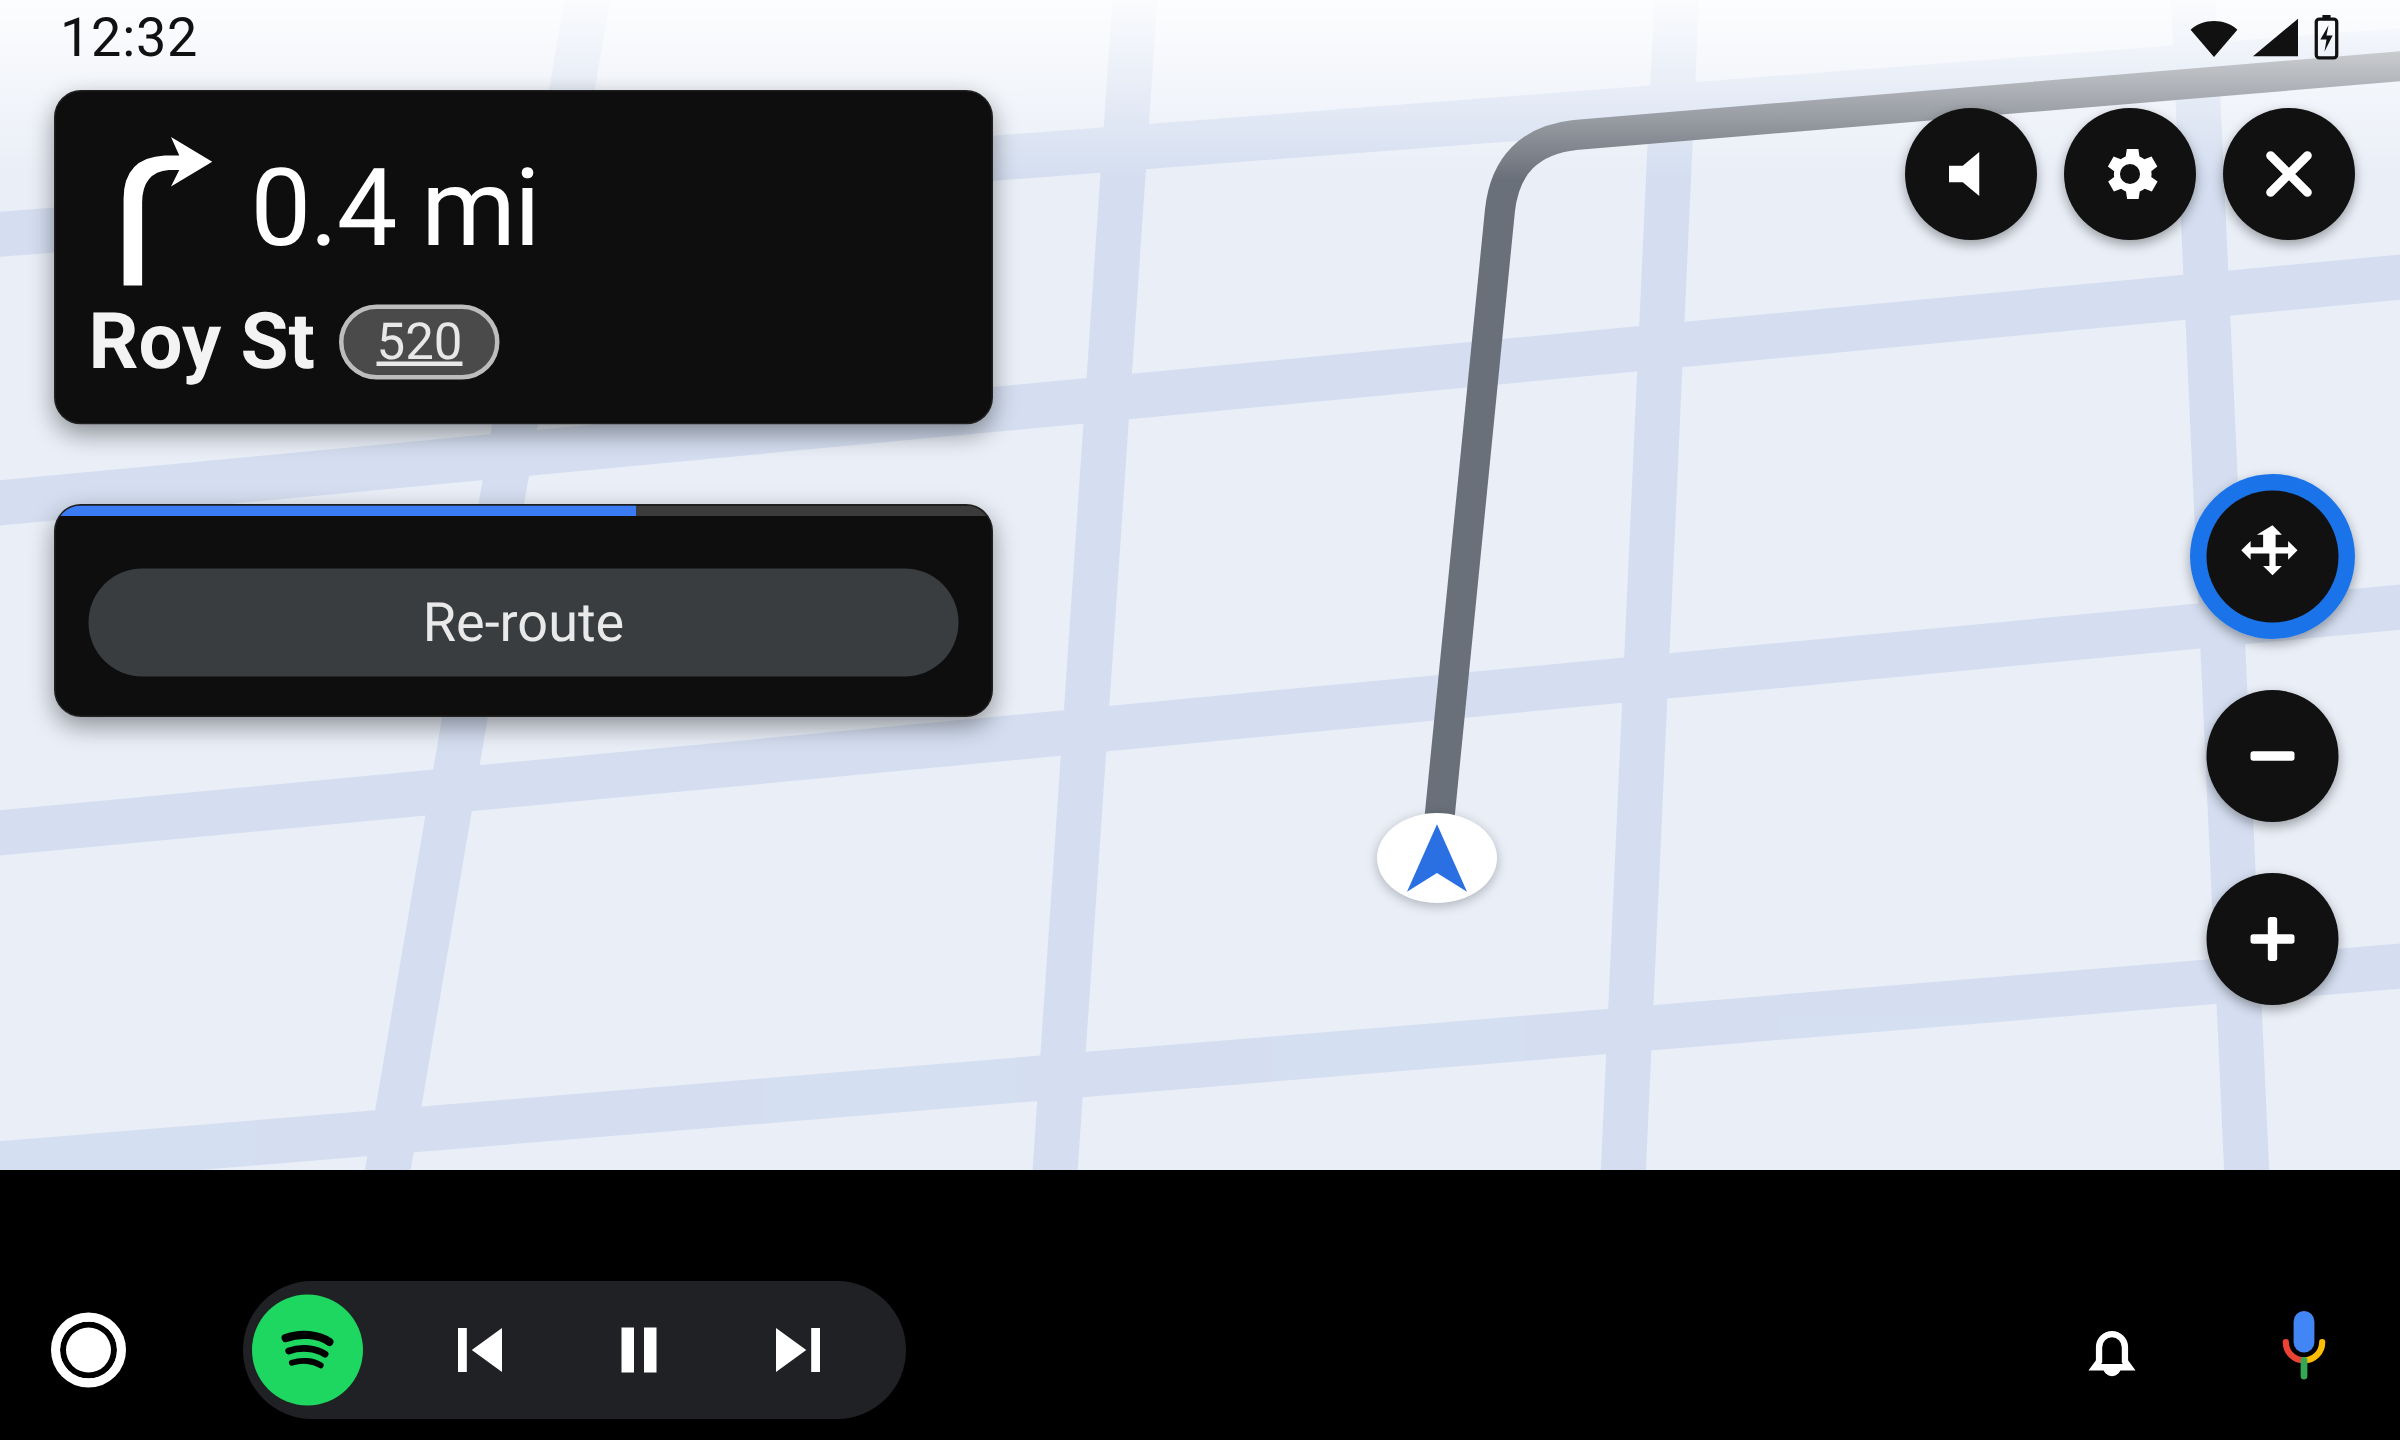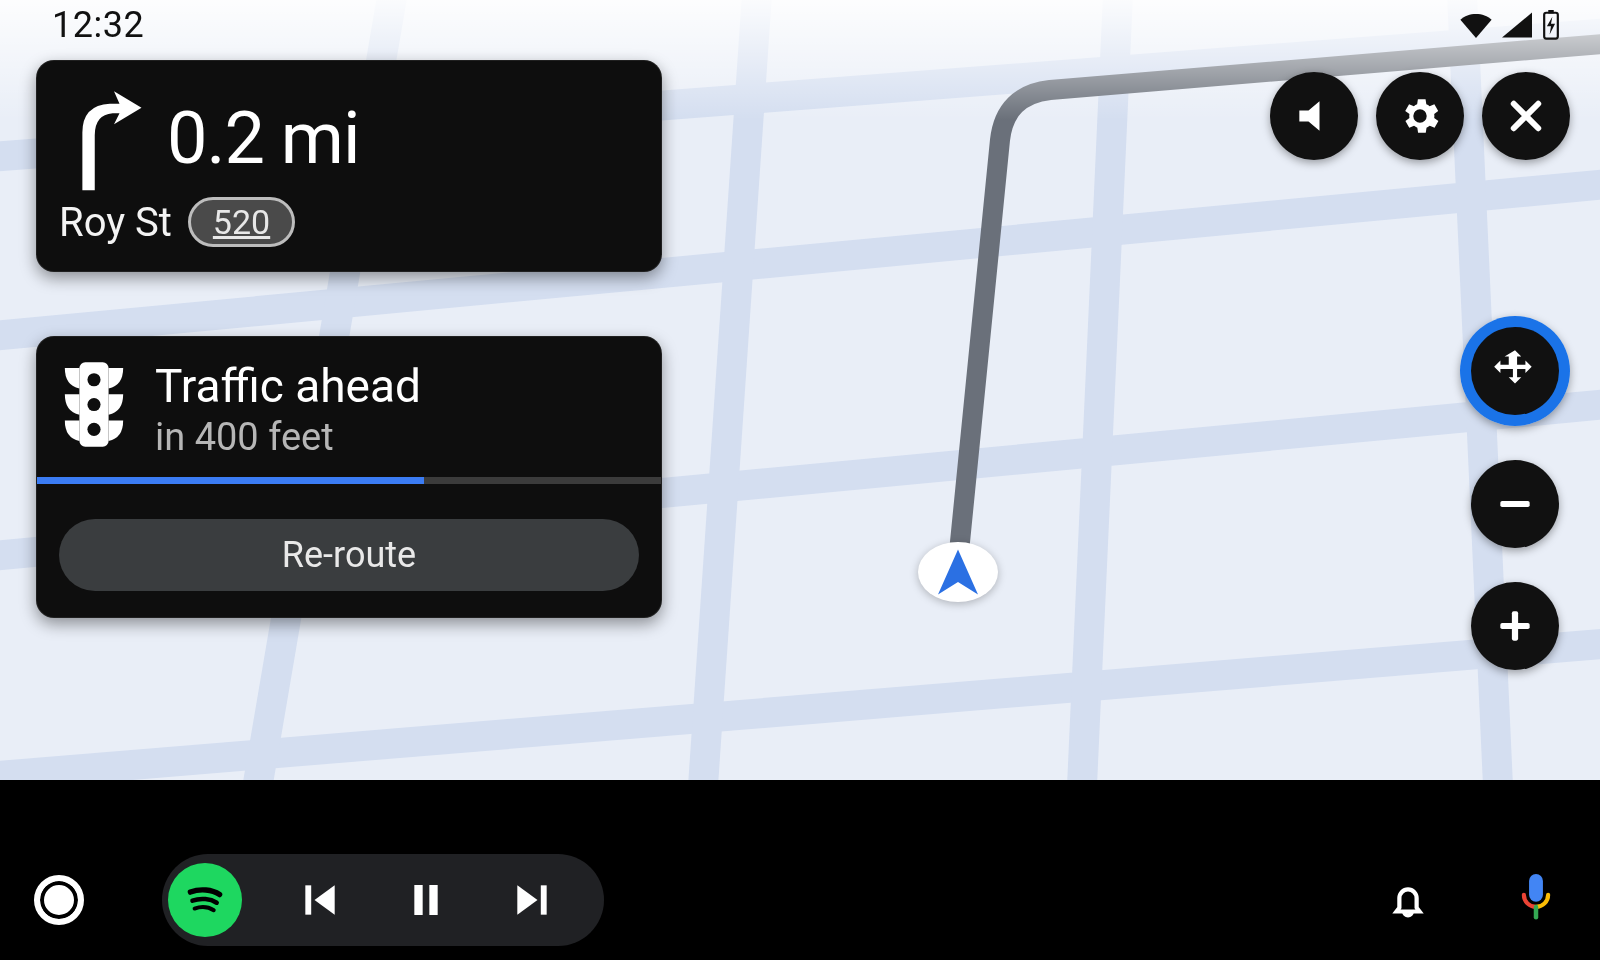--- a/index.html
+++ b/index.html
@@ -11,21 +11,21 @@
     position: absolute;
     left: 0; top: 0; right: 0; height: 780px;
     background: #e9eef7;
     overflow: hidden;
   }
   .map-area svg { position: absolute; inset: 0; width: 100%; height: 100%; }
 
   
   .status-bar {
     position: absolute;
-    top: 0; left: 12px; right: 0;
+    top: 0; left: 0; right: 0;
     height: 50px;
     display: flex;
     justify-content: space-between;
     align-items: center;
     padding: 0 40px;
     z-index: 30;
     color: #111;
   }
   .status-time { font-size: 36px; font-weight: 400; letter-spacing: 0.5px; }
   .status-icons { display: flex; align-items: center; gap: 10px; }
@@ -79,21 +79,21 @@
     border-radius: 18px;
     box-shadow: 0 6px 16px rgba(0,0,0,.4);
     border: 1px solid rgba(255,255,255,.08);
     padding: 22px 30px 24px 22px;
     color: #fff;
     z-index: 20;
   }
   .nav-row1 { display:flex; align-items:center; gap: 20px; }
   .nav-row1 .dist { font-size: 72px; font-weight: 400; letter-spacing: -1px; }
   .nav-row2 { display:flex; align-items:center; gap: 16px; margin-top: 4px; }
-  .nav-row2 .street { font-size: 40px; font-weight: 400; color: #f3f3f3; }
+  .nav-row2 .street { font-size: 52px; font-weight: 700; color: #f3f3f3; }
   .route-badge {
     display:inline-flex; align-items:center; justify-content:center;
     padding: 2px 22px;
     border: 3px solid #bdbdbd;
     background: #4a4a4a;
     border-radius: 999px;
     font-size: 34px; font-weight: 400; color: #e8e8e8; text-decoration: underline;
   }
 
   
@@ -264,47 +264,29 @@
         <rect x="10.3" y="4" width="3.4" height="16" rx="1"></rect>
       </svg>
   </div>
 </div>
 
 <div class="nav-card">
   <div class="nav-row1">
     <svg width="88" height="110" viewBox="0 0 60 80" fill="#fff">
       <path d="M15 78 V36 Q15 16 35 15 L42 15 L38 6 L58 18 L38 30 L42 22 L37 22 Q24 23 24 38 V78 Z"></path>
     </svg>
-    <div class="dist">0.2 mi</div>
+    <div class="dist">0.4 mi</div>
   </div>
   <div class="nav-row2">
     <div class="street">Roy St</div>
     <div class="route-badge">520</div>
   </div>
 </div>
 
 <div class="alert-card">
-  <div class="alert-top">
-    <svg width="70" height="94" viewBox="0 0 48 64" fill="#fff">
-      <rect x="14" y="2" width="20" height="58" rx="4"></rect>
-      <circle cx="24" cy="14" r="4.5" fill="#0e0e0e"></circle>
-      <circle cx="24" cy="31" r="4.5" fill="#0e0e0e"></circle>
-      <circle cx="24" cy="48" r="4.5" fill="#0e0e0e"></circle>
-      <path d="M14 6 H4 Q4 18 14 20 Z"></path>
-      <path d="M14 24 H4 Q4 36 14 38 Z"></path>
-      <path d="M14 42 H4 Q4 54 14 56 Z"></path>
-      <path d="M34 6 H44 Q44 18 34 20 Z"></path>
-      <path d="M34 24 H44 Q44 36 34 38 Z"></path>
-      <path d="M34 42 H44 Q44 54 34 56 Z"></path>
-    </svg>
-    <div class="alert-text">
-      <div class="title">Traffic ahead</div>
-      <div class="sub">in 400 feet</div>
-    </div>
-  </div>
   <div class="progress">
     <div class="fill" style="width:62%"></div>
   </div>
   <div class="alert-actions">
     <div class="pill-btn">Re-route</div>
   </div>
 </div>
 
 <div class="bottom-bar">
   <div class="home-dot"></div>

